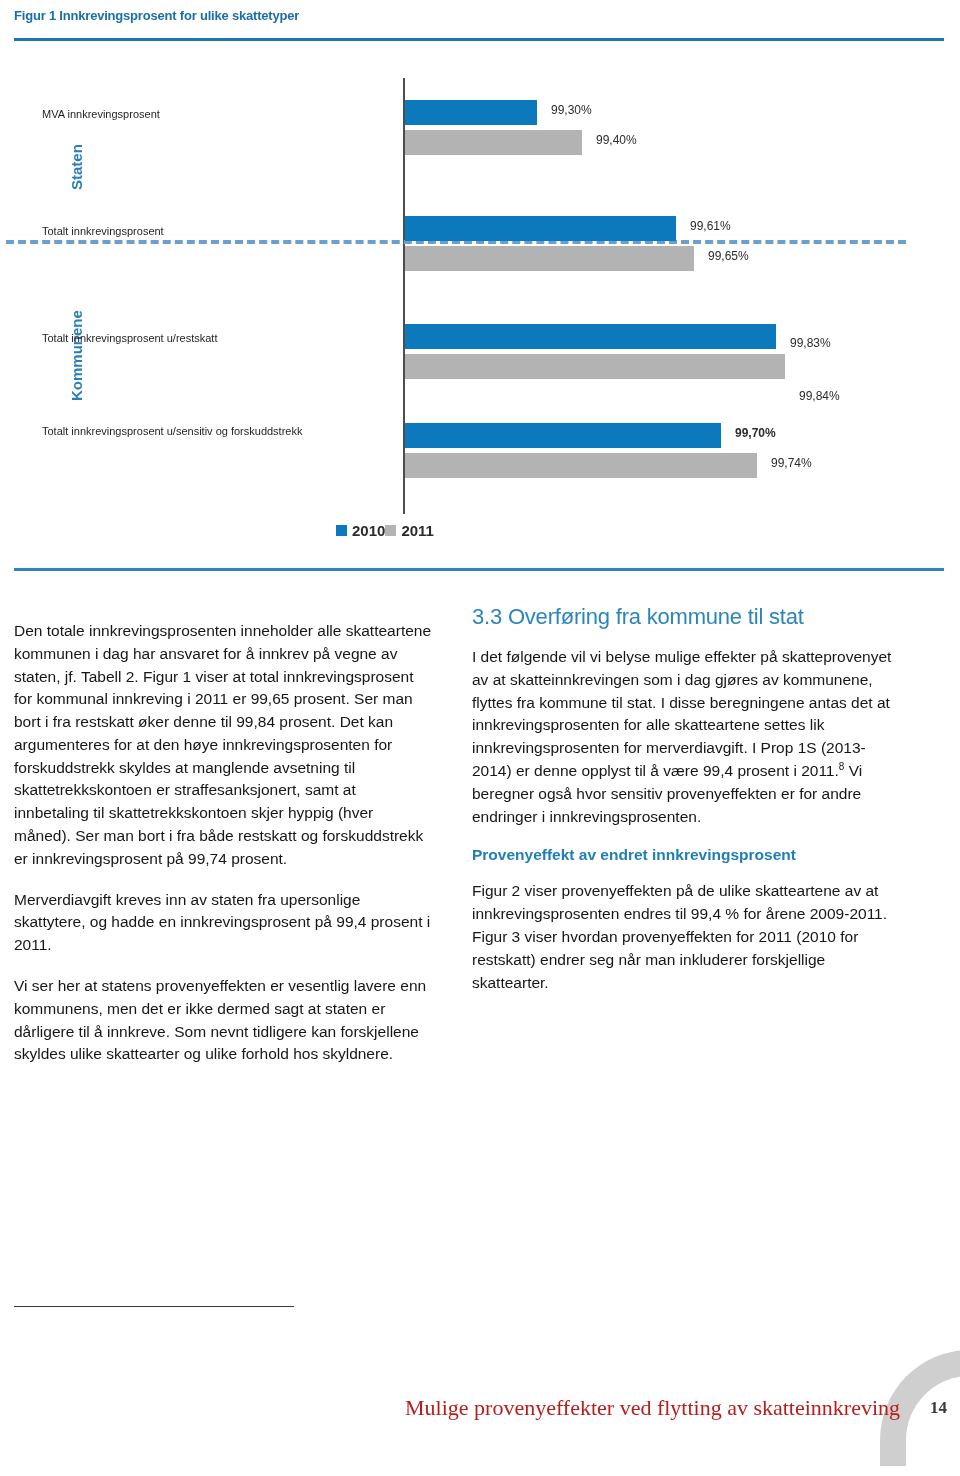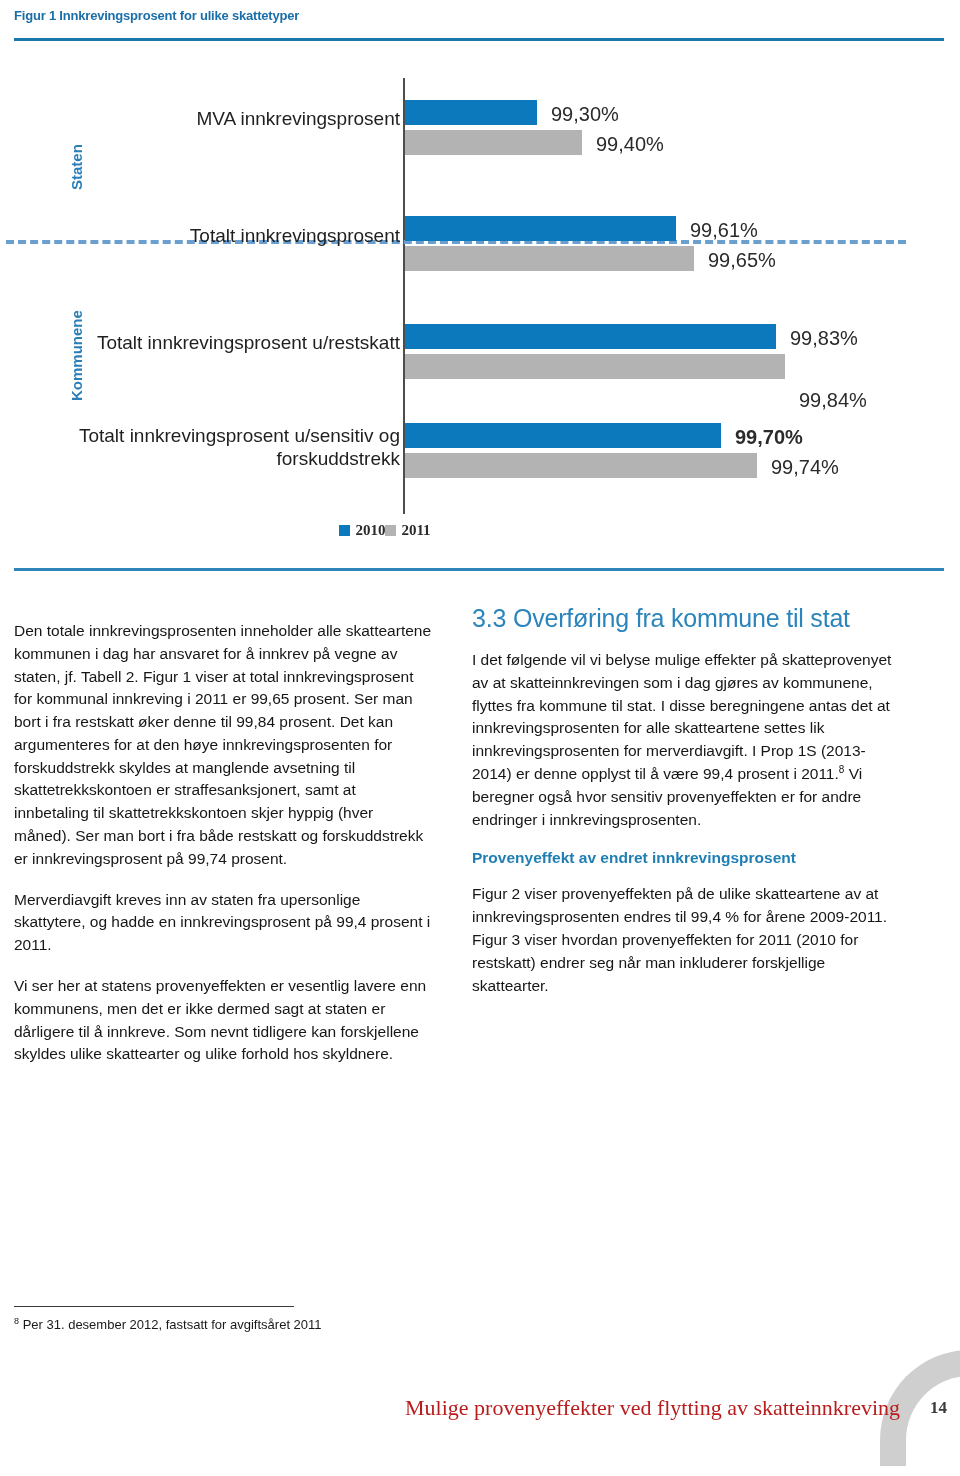--- a/index.html
+++ b/index.html
@@ -41,39 +41,39 @@
     position:absolute;left:403px;top:18px;width:2px;height:436px;
     background:#4d4d4d;
   }
   .divider{
     position:absolute;left:6px;top:180px;width:900px;height:0;
     border-top:4px dashed #6a9fd0;
   }
 
   .cat-label{
     position:absolute;right:0;width:358px;
-    text-align:right;font-size:19px;color:#1f1f1f;
+    text-align:left;font-size:11px;color:#1f1f1f;
     line-height:1.2;
   }
   .cat-wrap{position:absolute;left:20px;width:380px;}
 
   .bar{
     position:absolute;height:25px;left:405px;
   }
   .bar.y2010{background:#0d79bd;}
   .bar.y2011{background:#b3b3b3;}
 
   .bar-val{
-    position:absolute;font-size:20px;color:#2b2b2b;white-space:nowrap;
+    position:absolute;font-size:12px;color:#2b2b2b;white-space:nowrap;
   }
 
   
   .legend{
     position:absolute;left:0;top:462px;width:770px;
-    display:flex;justify-content:center;align-items:center;gap:0;font-family:Liberation Serif, serif;
+    display:flex;justify-content:center;align-items:center;gap:0;
   }
   .legend-item{display:flex;align-items:center;gap:5px;font-size:15px;font-weight:bold;color:#2b2b2b;}
   .swatch{width:11px;height:11px;display:inline-block;}
   .sw-2010{background:#0d79bd;}
   .sw-2011{background:#b3b3b3;}
 
   .chart-rule{
     position:absolute;left:14px;top:568px;width:930px;height:3px;background:#2f85b8;
   }
 
@@ -81,21 +81,21 @@
   .cols{position:absolute;left:0;top:604px;width:960px;}
   .col{position:absolute;top:0;}
   .col-left{left:14px;width:420px;}
   .col-right{left:472px;width:420px;}
 
   .p{
     font-size:15.5px;line-height:1.47;margin:16px 0 18px 0;color:#161616;
     text-align:left;
   }
   .sec-title{
-    font-size:25px;color:#2b85bc;margin:0 0 14px 0;font-weight:normal;
+    font-size:22px;color:#2b85bc;margin:0 0 14px 0;font-weight:normal;
     letter-spacing:-0.2px;
   }
   .sub-title{
     font-size:15.5px;color:#1f7fb5;font-weight:bold;margin:0 0 6px 0;
   }
   sup{font-size:10px;vertical-align:super;}
 
   
   .fn-rule{position:absolute;left:14px;top:1306px;width:280px;height:1px;background:#3a3a3a;}
   .footnote{position:absolute;left:14px;top:1316px;width:500px;font-size:13px;color:#1a1a1a;}
@@ -150,21 +150,21 @@
       </div>
       <div class="bar y2010" style="top:156px;width:271px;"></div>
       <div class="bar-val" style="left:690px;top:159px;">99,61%</div>
       <div class="bar y2011" style="top:186px;width:289px;"></div>
       <div class="bar-val" style="left:708px;top:189px;">99,65%</div>
 
       <div class="cat-wrap" style="top:272px;">
         <div class="cat-label">Totalt innkrevingsprosent u/restskatt</div>
       </div>
       <div class="bar y2010" style="top:264px;width:371px;"></div>
-      <div class="bar-val" style="left:790px;top:267px;text-align:right;">99,83%</div>
+      <div class="bar-val" style="left:790px;top:276px;text-align:right;">99,83%</div>
       <div class="bar y2011" style="top:294px;width:380px;"></div>
       <div class="bar-val" style="left:799px;top:297px;margin-top:32px;">99,84%</div>
 
       <div class="cat-wrap" style="top:365px;">
         <div class="cat-label">Totalt innkrevingsprosent u/sensitiv og forskuddstrekk</div>
       </div>
       <div class="bar y2010" style="top:363px;width:316px;"></div>
       <div class="bar-val" style="left:735px;top:366px;font-weight:bold;">99,70%</div>
       <div class="bar y2011" style="top:393px;width:352px;"></div>
       <div class="bar-val" style="left:771px;top:396px;">99,74%</div>
@@ -196,19 +196,18 @@
     <div class="col col-right">
       <h2 class="sec-title">3.3 Overføring fra kommune til stat</h2>
       <p class="p"><span>I det følgende vil vi belyse mulige effekter på skatteprovenyet av at skatteinnkrevingen som i dag gjøres av kommunene, flyttes fra kommune til stat. I disse beregningene antas det at innkrevingsprosenten for alle skatteartene settes lik innkrevingsprosenten for merverdiavgift. I Prop 1S (2013-2014) er denne opplyst til å være 99,4 prosent i 2011.</span><sup>8</sup><span> Vi beregner også hvor sensitiv provenyeffekten er for andre endringer i innkrevingsprosenten.</span></p>
       <h3 class="sub-title">Provenyeffekt av endret innkrevingsprosent</h3>
       <p class="p">Figur 2 viser provenyeffekten på de ulike skatteartene av at innkrevingsprosenten endres til 99,4 % for årene 2009-2011. Figur 3 viser hvordan provenyeffekten for 2011 (2010 for restskatt) endrer seg når man inkluderer forskjellige skattearter.</p>
     </div>
 
   </div>
 
   <div class="fn-rule"></div>
-  <div class="footnote"><sup>8</sup><span> Per 31. desember 2012, fastsatt for avgiftsåret 2011</span></div>
 
   <div class="corner"></div>
   <div class="footer-title">Mulige provenyeffekter ved flytting av skatteinnkreving</div>
   <div class="page-num">14</div>
 
 </div>
 
 </body></html>

